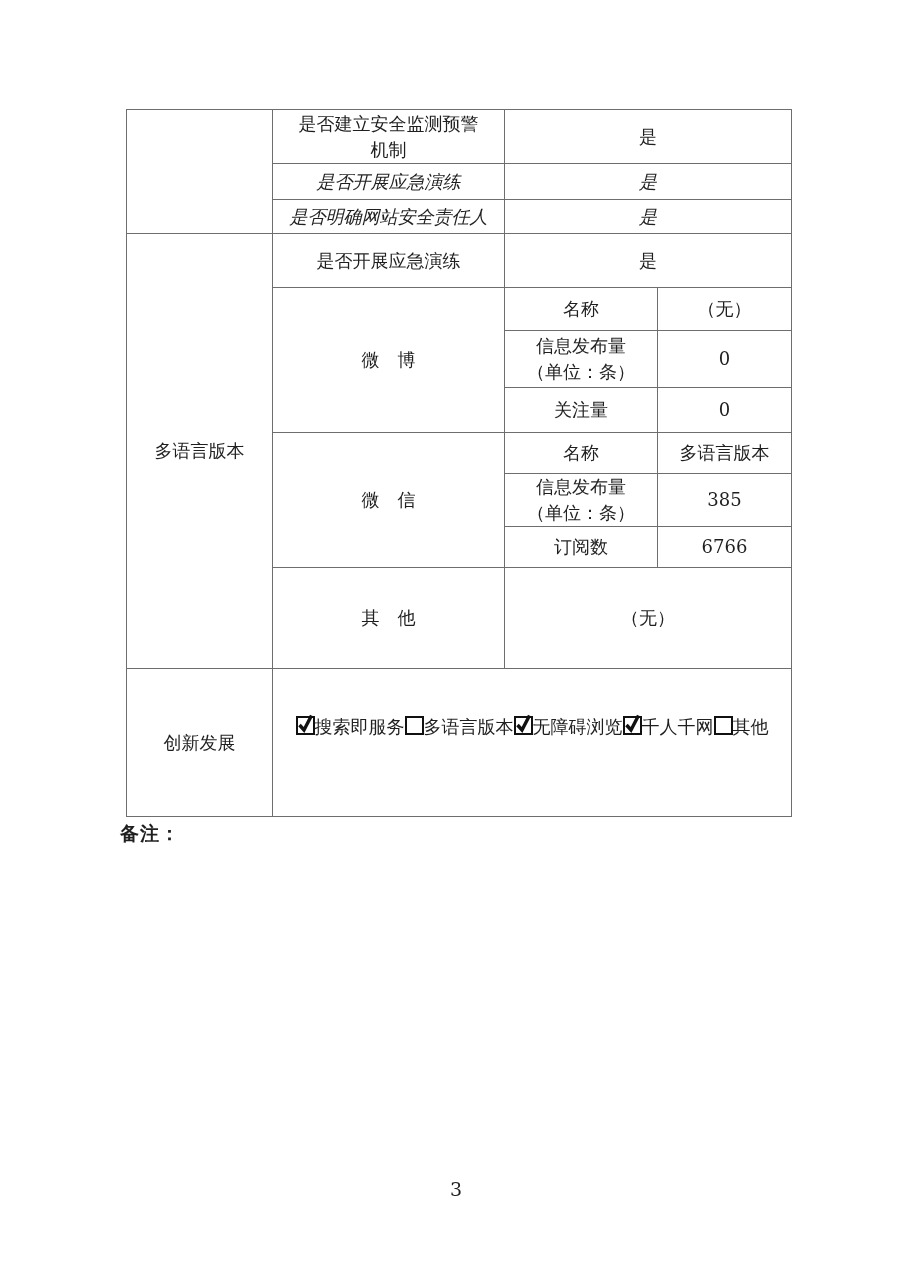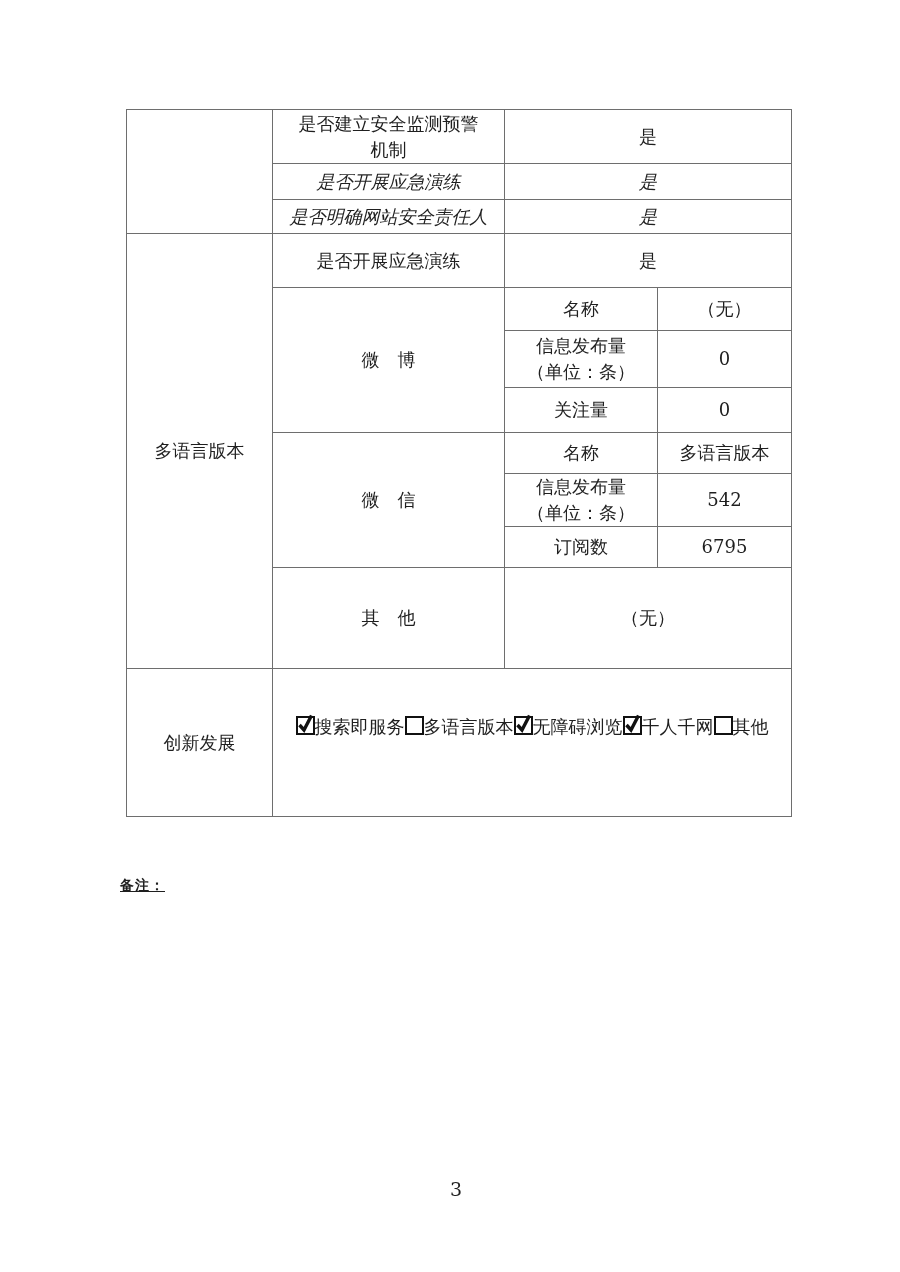--- a/index.html
+++ b/index.html
@@ -67,25 +67,24 @@
     left: 0px;
     top: -4px;
     width: 15px;
     height: 19px;
   }
   .cb.checked svg { display: block; }
 
   .notes {
     position: absolute;
     left: 120px;
-    top: 877px;
-    font-size: 14px;
+    top: 821px;
+    font-size: 19px;
     font-weight: bold;
     letter-spacing: 1px;
-    text-decoration: underline;
   }
   .page-number {
     position: absolute;
     left: 0;
     top: 1178px;
     width: 912px;
     text-align: center;
     font-size: 19px;
   }
 </style>
@@ -145,25 +144,25 @@
       <tr class="r8">
         <td rowspan="3">微　信</td>
         <td>名称</td>
         <td>多语言版本</td>
       </tr>
       <tr class="r9">
         <td>
           <span class="tl">信息发布量</span>
           <span class="tl">（单位：条）</span>
         </td>
-        <td>542</td>
+        <td>385</td>
       </tr>
       <tr class="r10">
         <td>订阅数</td>
-        <td>6795</td>
+        <td>6766</td>
       </tr>
 
       <tr class="r11">
         <td>其　他</td>
         <td colspan="2">（无）</td>
       </tr>
 
       <tr class="r12">
         <td>创新发展</td>
         <td colspan="3">

